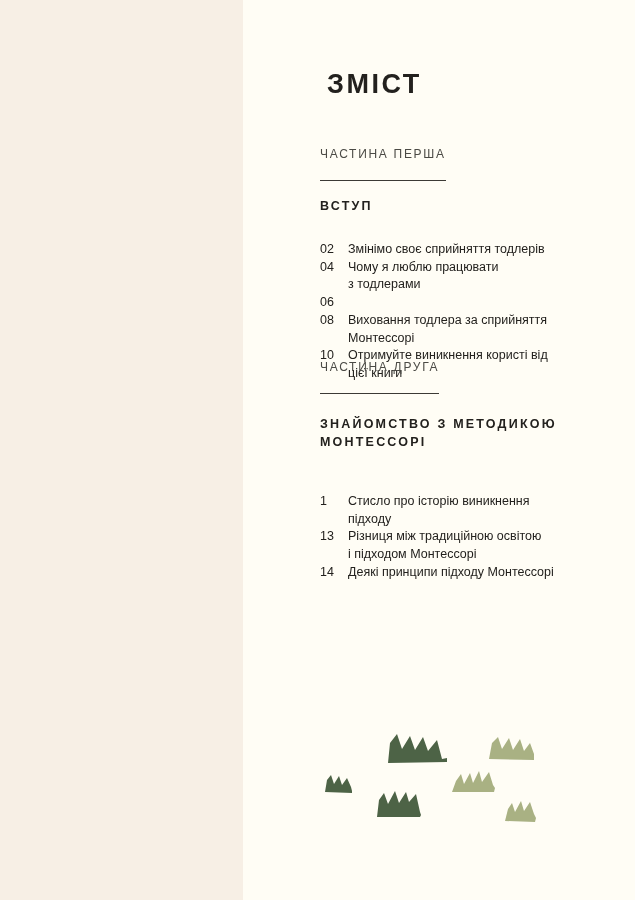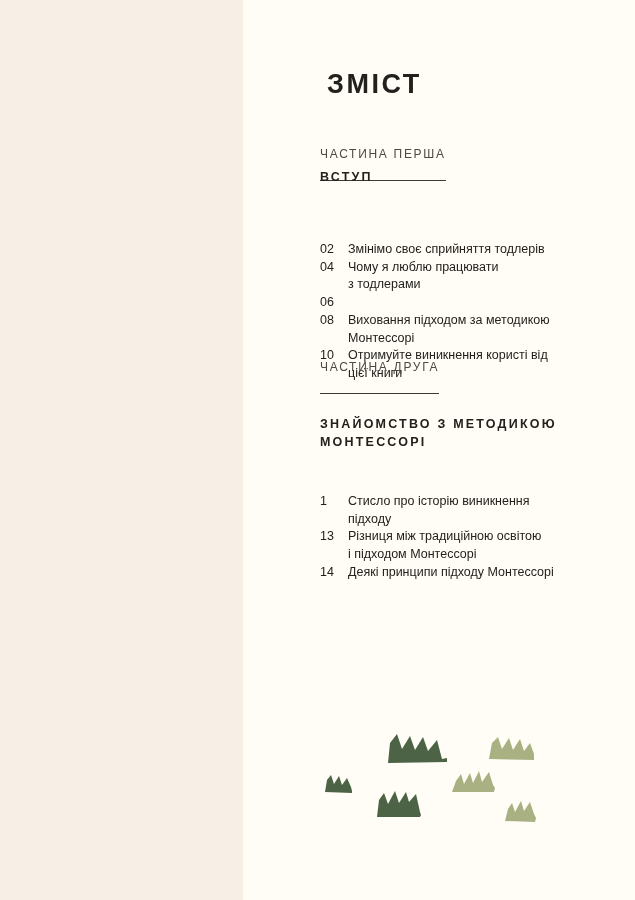--- a/index.html
+++ b/index.html
@@ -36,21 +36,21 @@
   .part-label.pos-2 { top: 360px; }
   .section-heading {
     position: absolute; left: 320px;
     margin: 0;
     font-size: 12.5px; font-weight: 700;
     letter-spacing: 2.2px;
     line-height: 18px;
     white-space: pre-line;
     color: var(--text, #23211e);
   }
-  .section-heading.pos-1 { top: 168px; }
+  .section-heading.pos-1 { top: 197px; }
   .section-heading.pos-2 { top: 415px; }
   .toc-list {
     position: absolute; left: 320px;
     width: 240px;
     font-size: 12.5px;
     line-height: 17.7px;
     margin-top: 36px;
   }
   .toc-list.pos-1 { top: 205px; }
   .toc-list.pos-2 { top: 457px; }
@@ -82,21 +82,21 @@
   <div class="toc-row">
     <span class="toc-num">04</span>
     <span class="toc-text">Чому я люблю працювати
 з тодлерами</span>
   </div>
   <div class="toc-row">
     <span class="toc-num">06</span>
   </div>
   <div class="toc-row">
     <span class="toc-num">08</span>
-    <span class="toc-text">Виховання підходом за методикою
+    <span class="toc-text">Виховання тодлера за сприйняття
 Монтессорі</span>
   </div>
   <div class="toc-row">
     <span class="toc-num">10</span>
     <span class="toc-text">Отримуйте виникнення користі від
 цієї книги</span>
   </div>
 </div>
 
 <div class="part-label pos-2">ЧАСТИНА ДРУГА</div>

